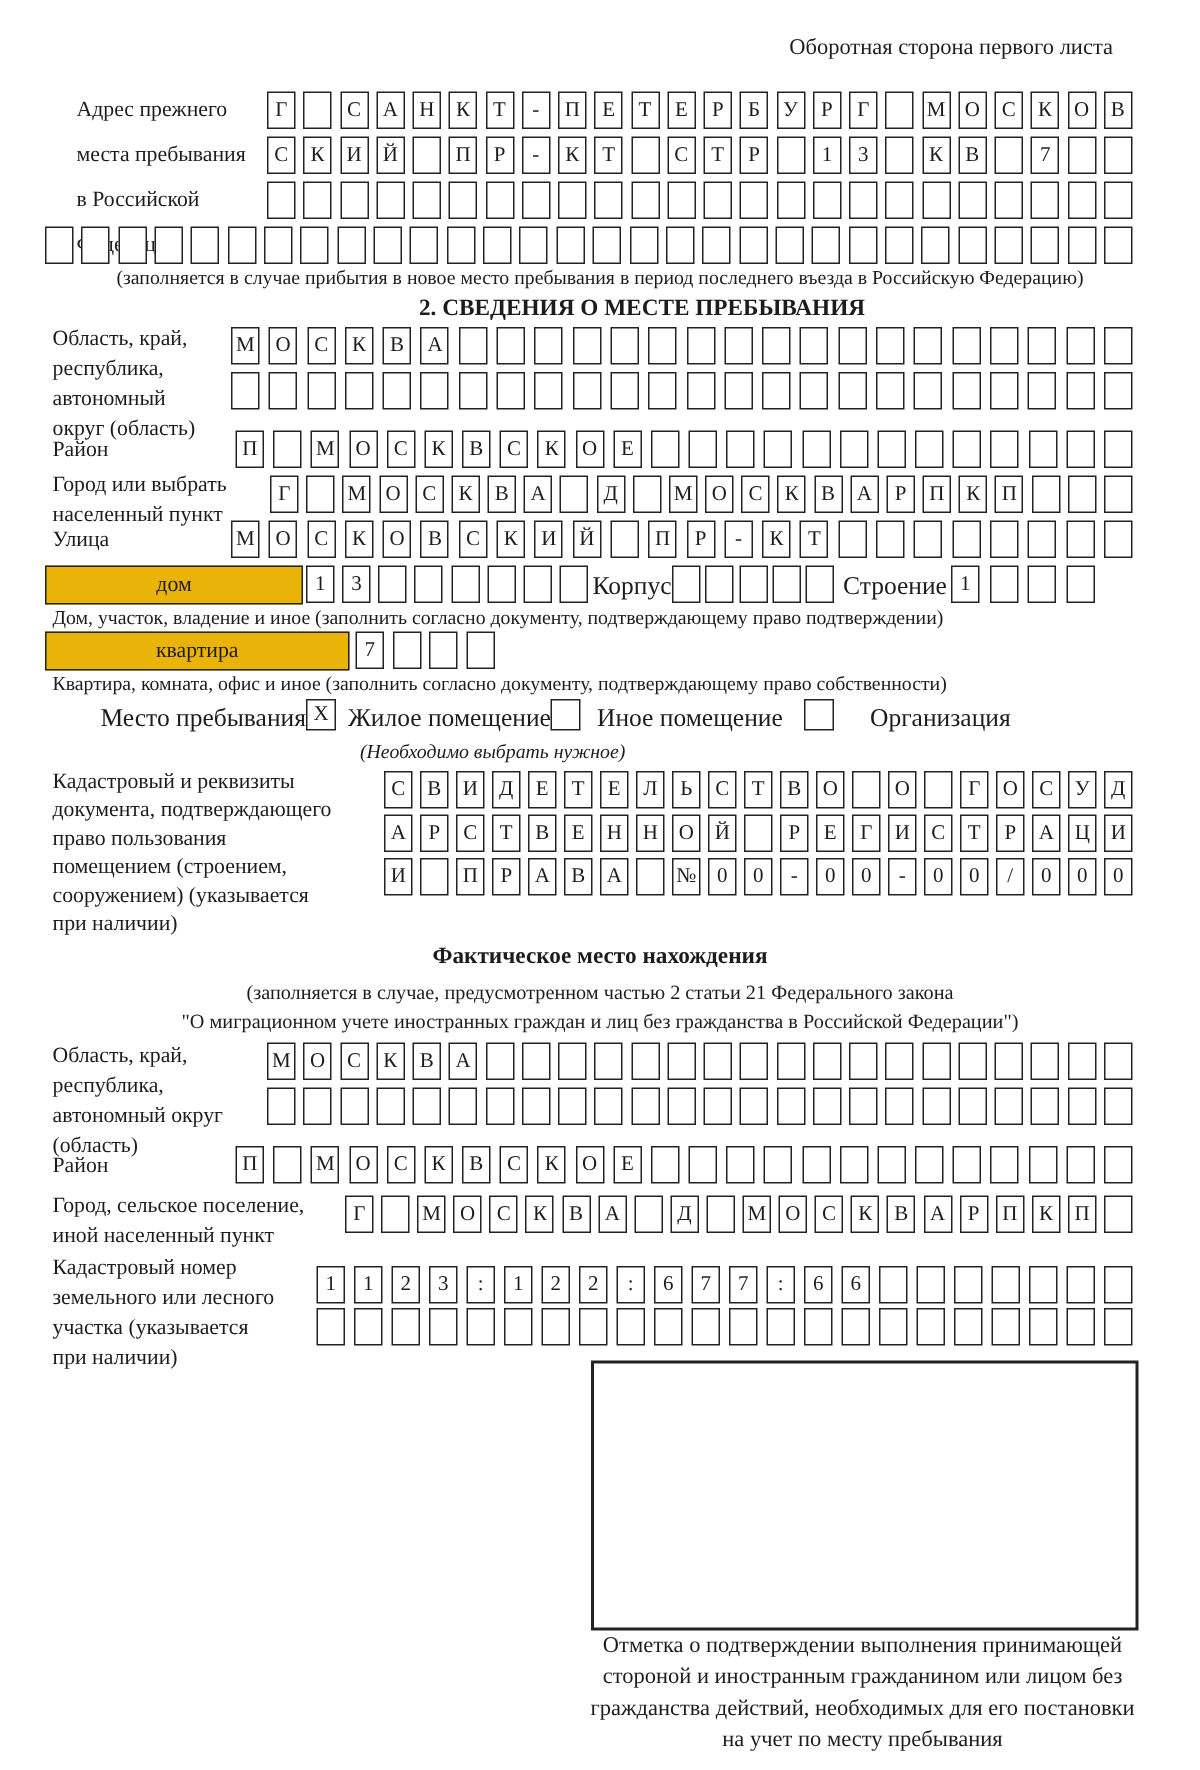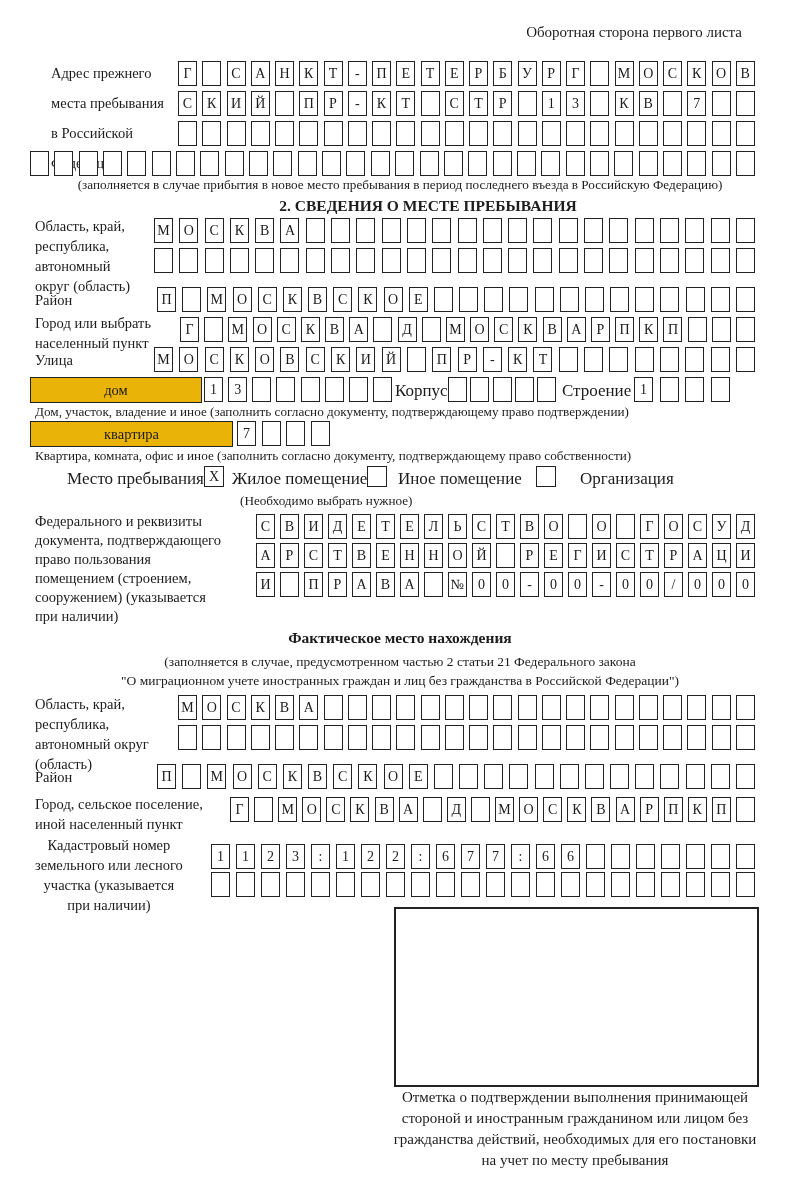--- a/index.html
+++ b/index.html
@@ -346,24 +346,24 @@
 
   <div class="abs" style="left:35px;top:466px;width:720px;height:24px;margin-left:32px;">
     <span class="inline-lbl" style="left:0;top:3px;">Место пребывания:</span>
     <span class="chk" style="left:137px;top:0;">X</span>
     <span class="inline-lbl" style="left:165px;top:3px;">Жилое помещение</span>
     <span class="chk" style="left:300px;top:0;"></span>
     <span class="inline-lbl" style="left:331px;top:3px;">Иное помещение</span>
     <span class="chk" style="left:469px;top:0;"></span>
     <span class="inline-lbl" style="left:513px;top:3px;">Организация</span>
   </div>
-  <div class="caption" style="left:240px;top:493px;">(Необходимо выбрать нужное)</div>
+  <div class="caption" style="left:240px;top:493px;font-style:italic;">(Необходимо выбрать нужное)</div>
 
   <div class="label" style="left:35px;top:512px;line-height:19px;">
-      <div class="line">Федерального и реквизиты</div>
+      <div class="line">Кадастровый и реквизиты</div>
       <div class="line">документа, подтверждающего</div>
       <div class="line">право пользования</div>
       <div class="line">помещением (строением,</div>
       <div class="line">сооружением) (указывается</div>
       <div class="line">при наличии)</div>
     </div>
   <div class="cellrow" style="left:256px;top:514px;width:499px;">
       <span class="cell">С</span>
       <span class="cell">В</span>
       <span class="cell">И</span>
@@ -548,21 +548,21 @@
       <span class="cell">К</span>
       <span class="cell">В</span>
       <span class="cell">А</span>
       <span class="cell">Р</span>
       <span class="cell">П</span>
       <span class="cell">К</span>
       <span class="cell">П</span>
       <span class="cell"></span>
     </div>
 
-  <div class="label" style="left:35px;top:835px;text-align:center;">
+  <div class="label" style="left:35px;top:835px;">
       <div class="line">Кадастровый номер</div>
       <div class="line">земельного или лесного</div>
       <div class="line">участка (указывается</div>
       <div class="line">при наличии)</div>
     </div>
   <div class="cellrow" style="left:211px;top:844px;width:544px;">
       <span class="cell">1</span>
       <span class="cell">1</span>
       <span class="cell">2</span>
       <span class="cell">3</span>

